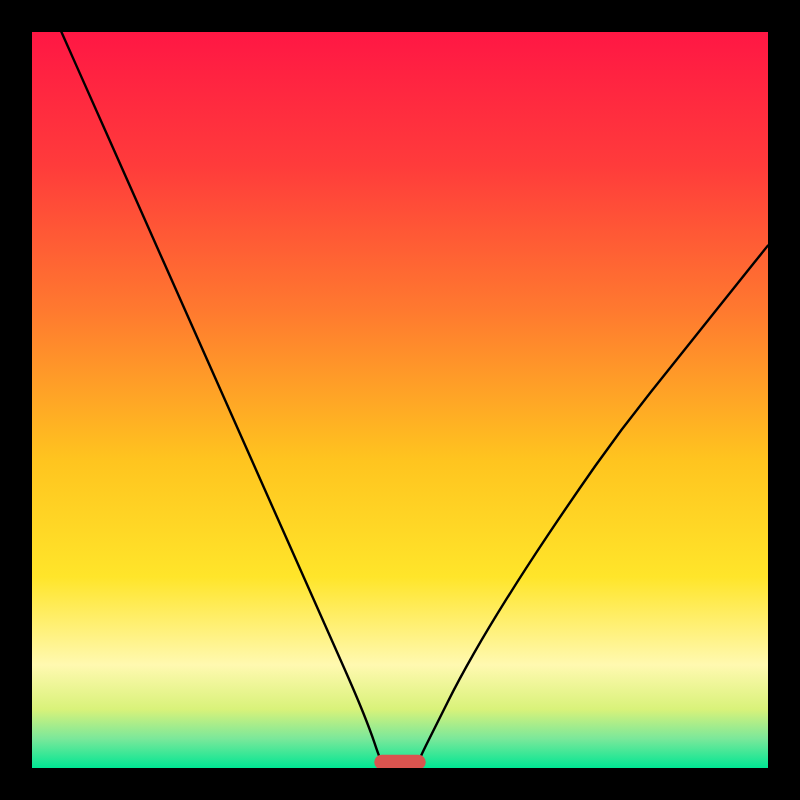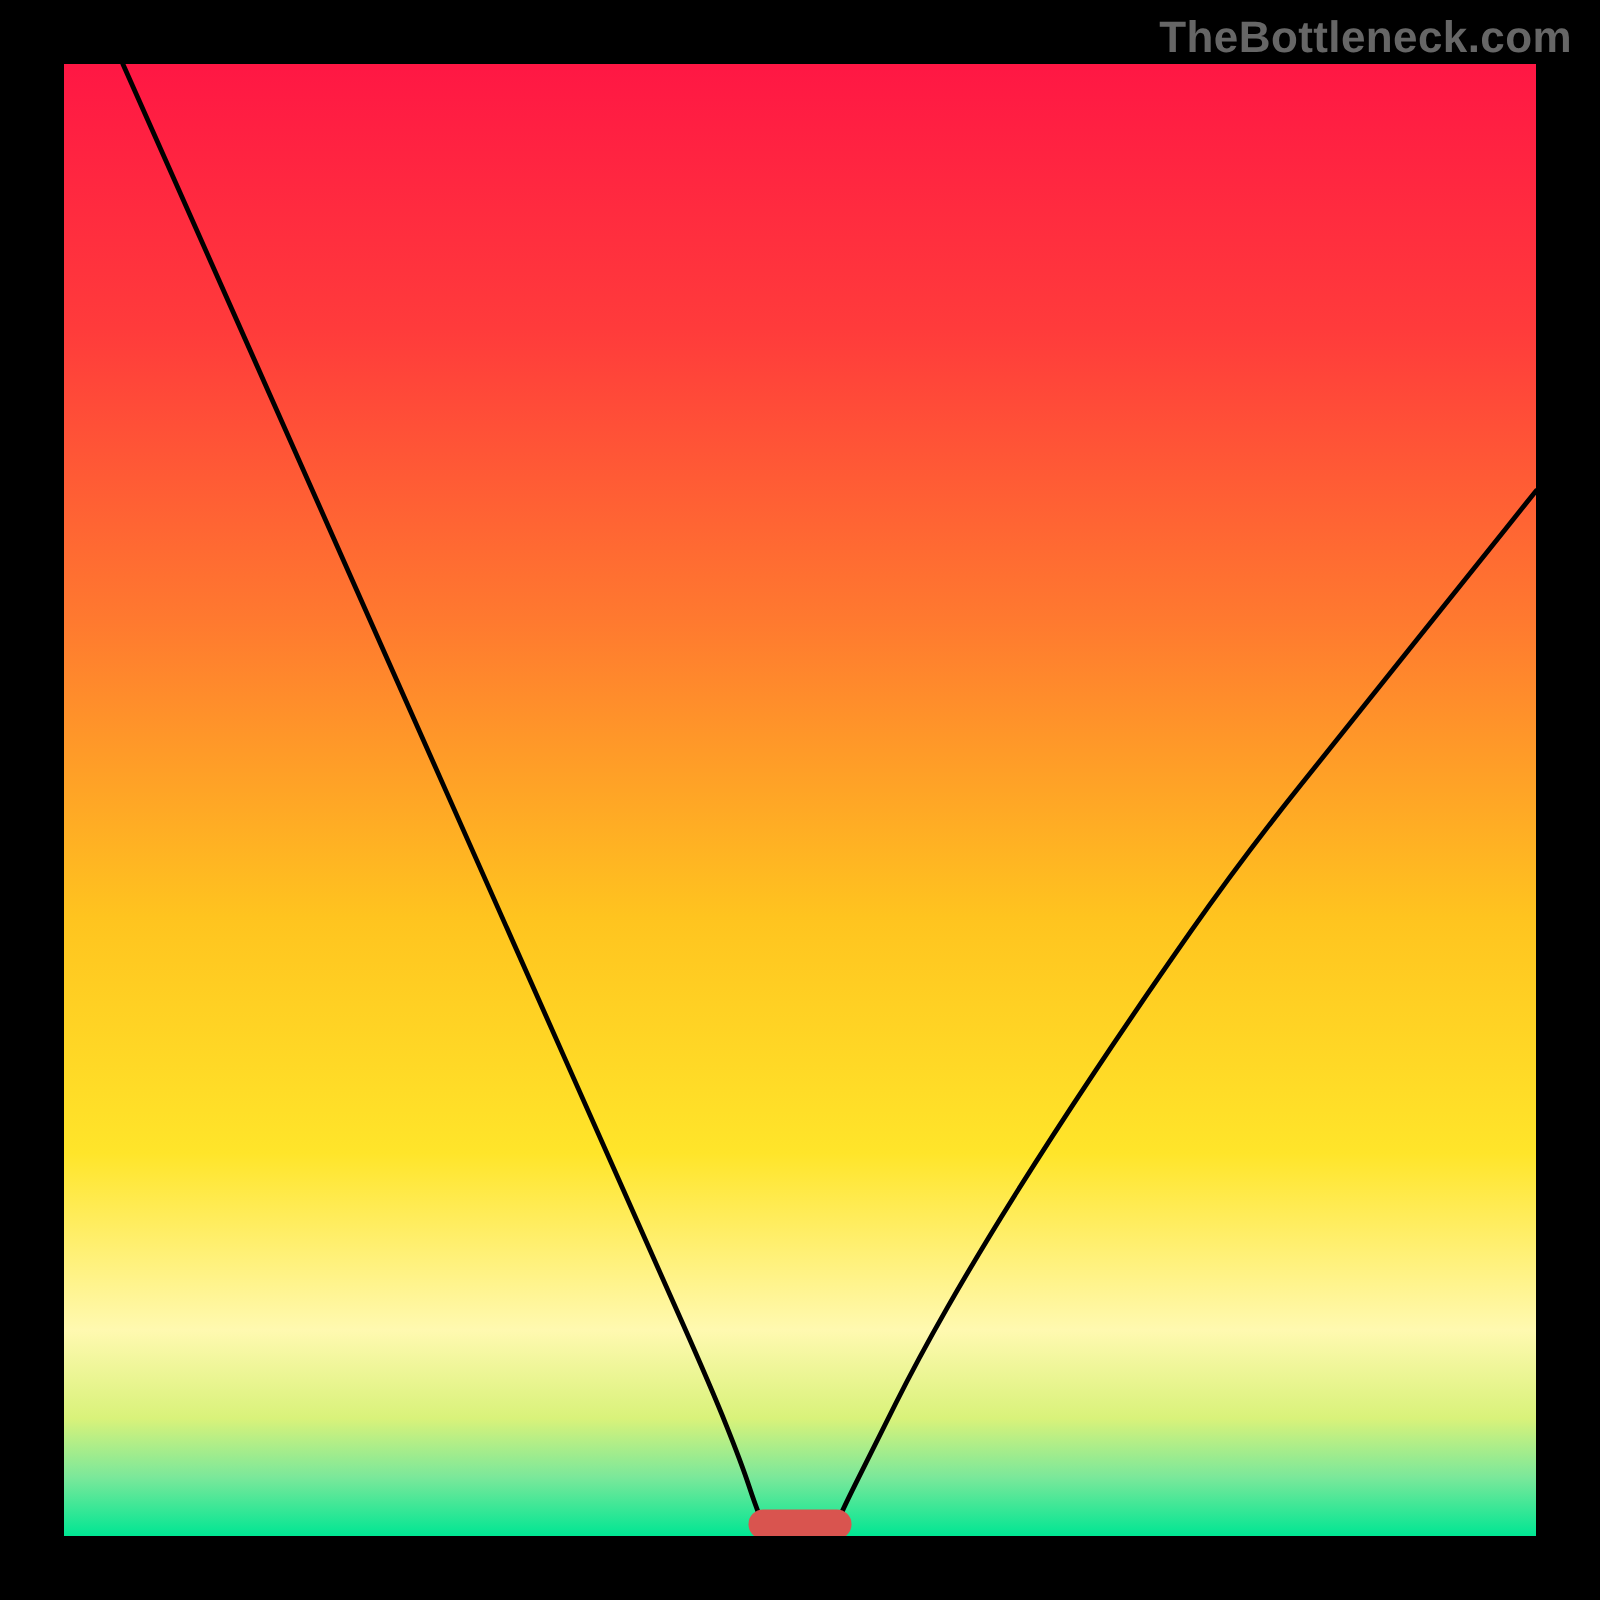--- a/index.html
+++ b/index.html
@@ -34,21 +34,20 @@
     font-weight: 600;
     color: #666;
     letter-spacing: 0.2px;
   }
   svg { display: block; }
 </style>
 </head>
 <body>
 
 <div class="frame">
-  <div class="watermark">TheBottleneck.com</div>
   <div class="plot-area">
     <svg id="chart-svg" width="736" height="736" viewBox="0 0 736 736" preserveAspectRatio="none">
         <defs>
           <linearGradient id="bg-grad" x1="0" y1="0" x2="0" y2="1">
             <stop offset="0%" stop-color="#ff1744"></stop>
             <stop offset="18%" stop-color="#ff3b3b"></stop>
             <stop offset="38%" stop-color="#ff7a2f"></stop>
             <stop offset="57.99999999999999%" stop-color="#ffc41f"></stop>
             <stop offset="74%" stop-color="#ffe52a"></stop>
             <stop offset="86%" stop-color="#fff9b0"></stop>

